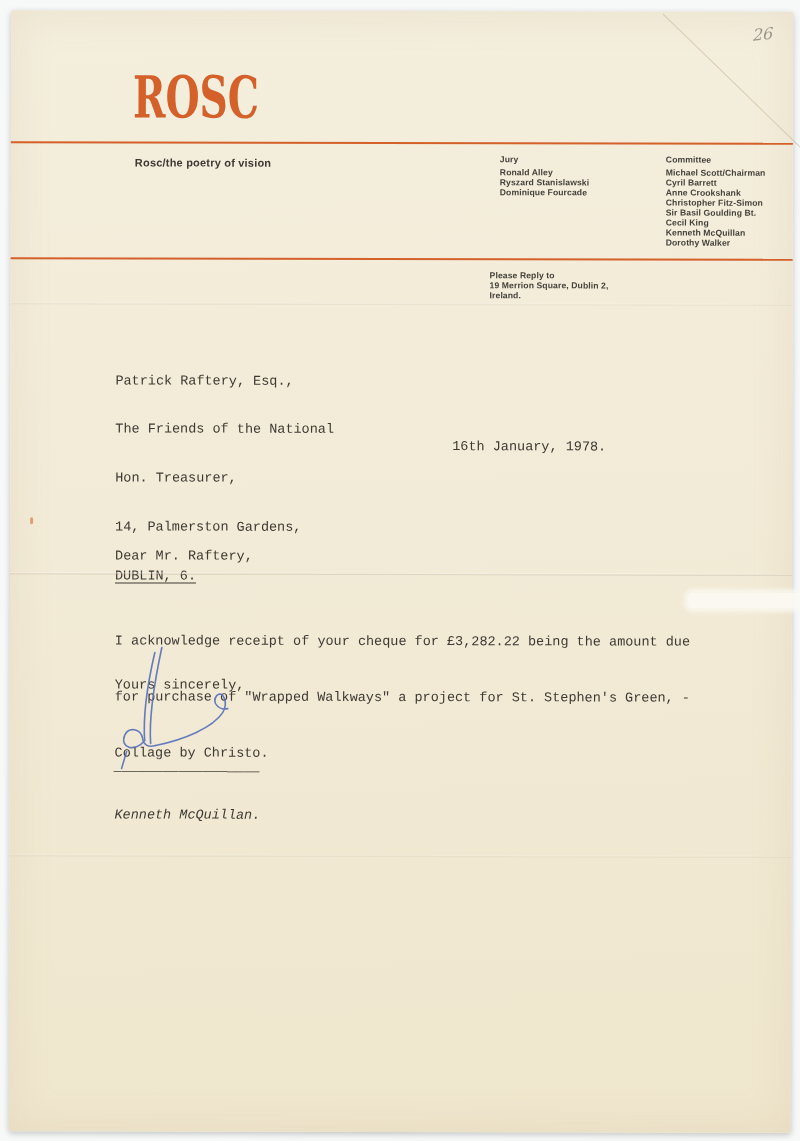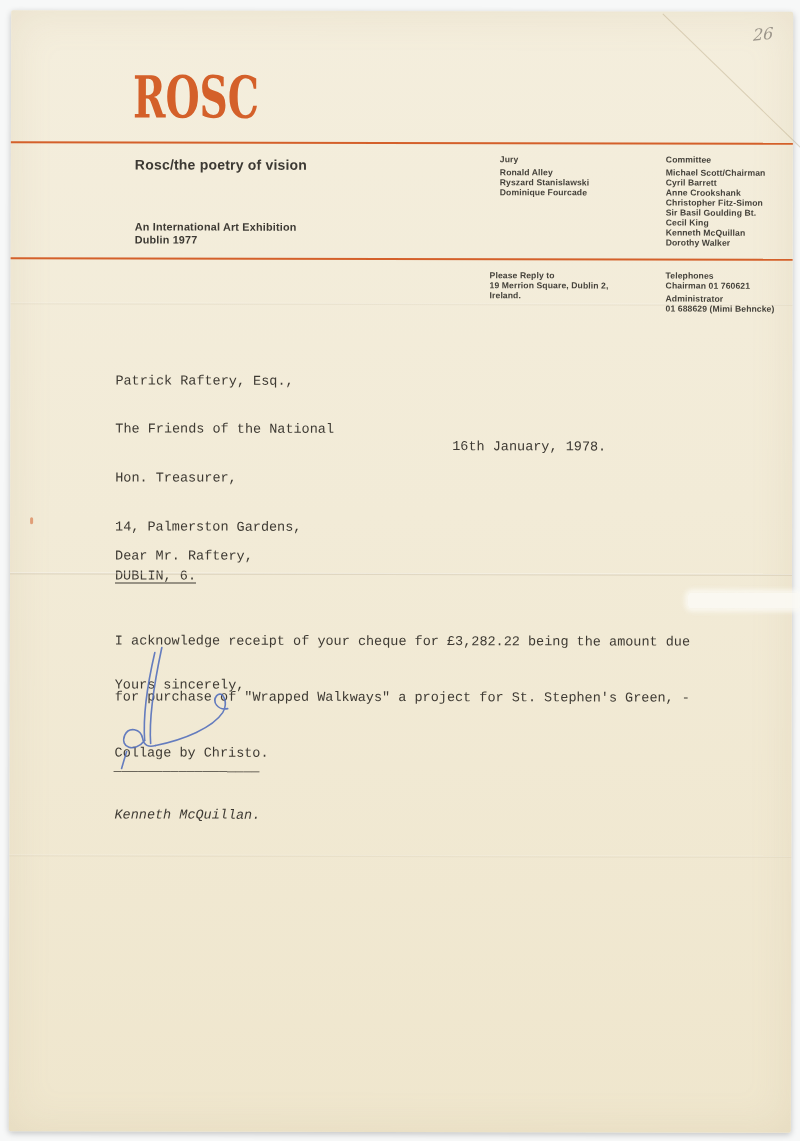--- a/index.html
+++ b/index.html
@@ -7,21 +7,21 @@
          font-family:"Liberation Sans",sans-serif;background:#f7f8f8;}
   .paper{position:absolute;left:10px;top:11px;width:782px;height:1121px;
          background:linear-gradient(178deg,#f4eedd 0%,#f2ebd7 45%,#efe6cd 100%);
          box-shadow:0 2px 6px rgba(0,0,0,.22), inset 0 0 40px rgba(186,166,126,.18);
          border-radius:2px;transform:rotate(.12deg);}
   .abs{position:absolute;}
   .rule{position:absolute;left:0;right:0;height:2px;background:#d4602a;}
   .print{color:#45423b;font-size:8.6px;line-height:10px;font-weight:700;letter-spacing:.1px;}
   .print .lbl{margin-bottom:3px;}
   .gap{height:4px;}
-  .tagline{color:#3c3933;font-size:14px;font-weight:700;letter-spacing:.2px;}
+  .tagline{color:#3c3933;font-size:11px;font-weight:700;letter-spacing:.2px;}
   .exhib{color:#3c3933;font-size:10.8px;font-weight:700;line-height:13px;letter-spacing:.2px;}
   .type{font-family:"Liberation Mono","DejaVu Sans Mono",monospace;color:#3e3a33;
         font-size:13.5px;line-height:16.3px;white-space:pre;}
   .body-type{line-height:18.6px;}
   .uline{text-decoration:underline;text-underline-offset:3px;}
   .crease{position:absolute;left:0;right:0;height:2px;pointer-events:none;
           background:linear-gradient(180deg,rgba(255,255,255,.55),rgba(150,130,95,.28));}
   .crease.soft{opacity:.45;}
   .diag-crease{position:absolute;width:200px;height:1px;background:rgba(170,150,110,.35);
                transform:rotate(44deg);transform-origin:left top;pointer-events:none;}
@@ -40,24 +40,20 @@
   <div class="paper">
 
     <svg class="abs" style="left:120px;top:62px;" width="132" height="52" viewBox="0 0 132 52">
       <text class="logo-t" x="2" y="45" font-size="58" textLength="126" lengthAdjust="spacingAndGlyphs">ROSC</text>
     </svg>
 
     <div class="rule" style="top:131px;"></div>
     <div class="rule" style="top:247px;"></div>
 
     <div class="abs tagline" style="left:124px;top:146px;">Rosc/the poetry of vision</div>
-    <div class="abs exhib" style="left:124px;top:210px;">
-      <div>An International Art Exhibition</div>
-      <div>Dublin 1977</div>
-    </div>
 
 
     <div class="abs print" style="left:489px;top:143px;">
       <div class="lbl">Jury</div>
       <div>Ronald Alley</div>
       <div>Ryszard Stanislawski</div>
       <div>Dominique Fourcade</div>
     </div>
 
     <div class="abs print" style="left:655px;top:143px;">
@@ -71,27 +67,20 @@
       <div>Kenneth McQuillan</div>
       <div>Dorothy Walker</div>
     </div>
 
     <div class="abs print" style="left:479px;top:259px;">
       <div>Please Reply to</div>
       <div>19 Merrion Square, Dublin 2,</div>
       <div>Ireland.</div>
     </div>
 
-    <div class="abs print" style="left:655px;top:259px;">
-      <div>Telephones</div>
-      <div>Chairman 01 760621</div>
-      <div class="gap" style="height:3px;"></div>
-      <div>Administrator</div>
-      <div>01 688629 (Mimi Behncke)</div>
-    </div>
 
     <div class="abs type" style="left:105px;top:330px;">
       <div>Patrick Raftery, Esq.,</div>
       <div>The Friends of the National</div>
       <div>Hon. Treasurer,</div>
       <div>14, Palmerston Gardens,</div>
       <div class="uline">DUBLIN, 6.</div>
     </div>
 
     <div class="abs type" style="left:442px;top:428px;">16th January, 1978.</div>

